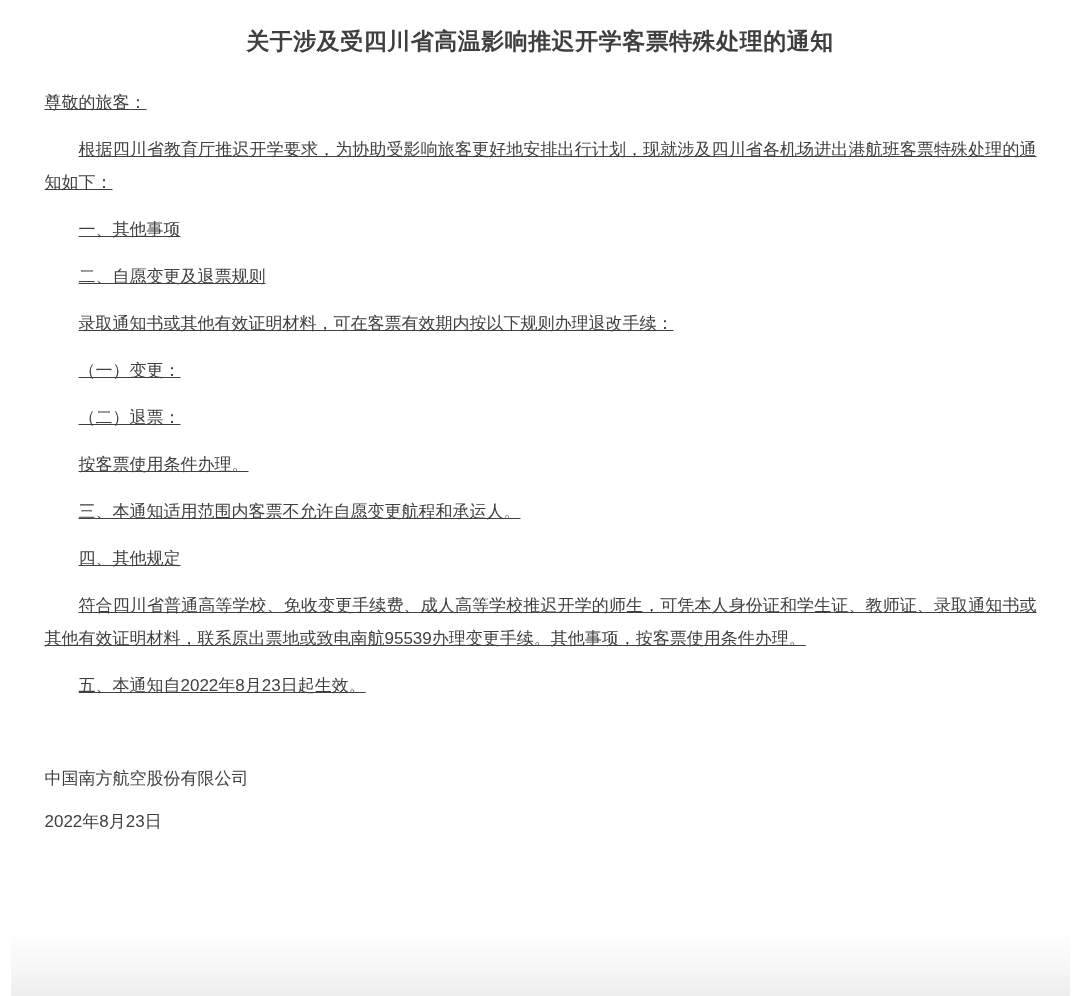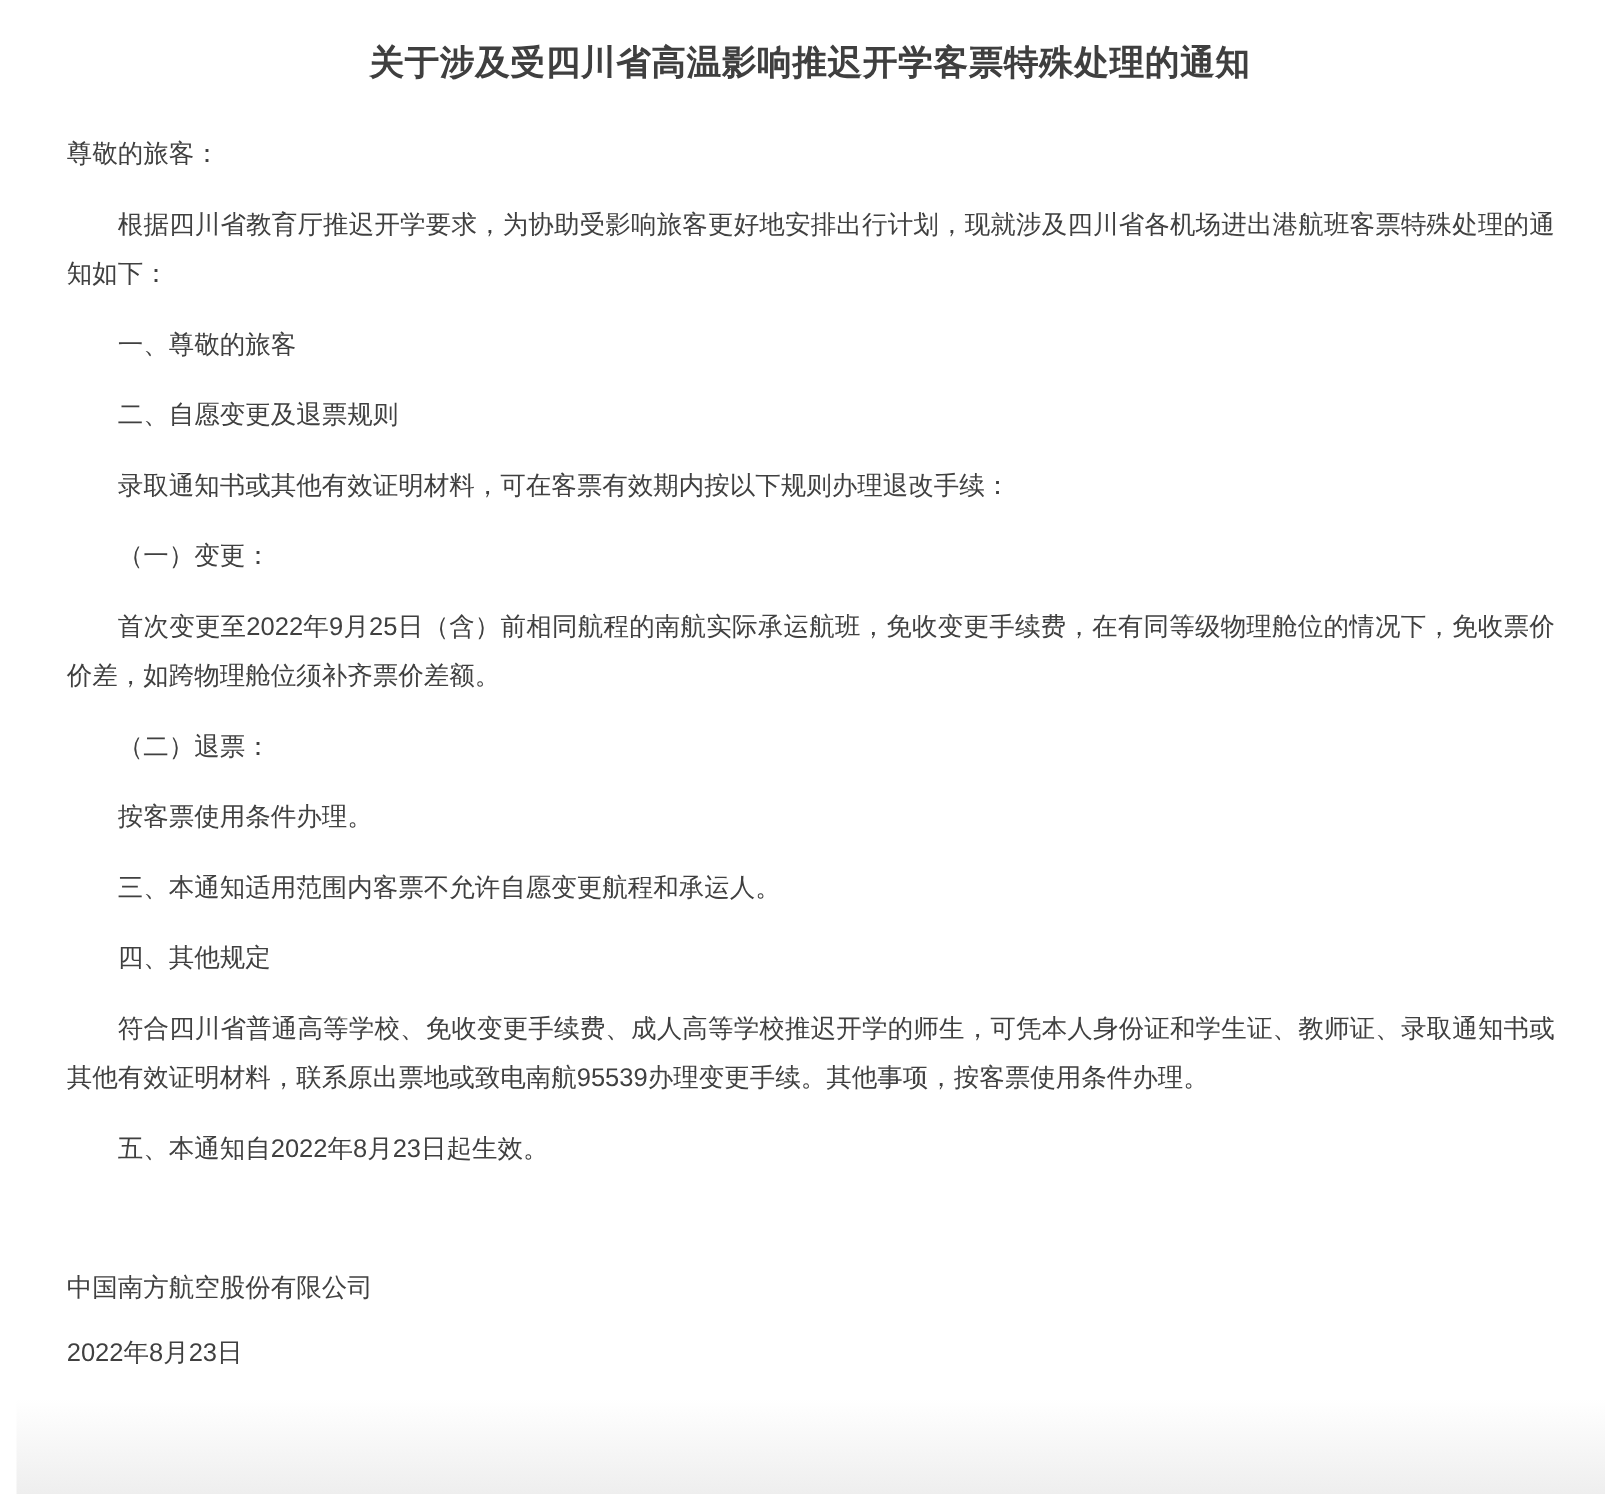--- a/index.html
+++ b/index.html
@@ -28,20 +28,21 @@
   }
   .content {
     margin-top: 30px;
     padding: 0 33px 0 34px;
     font-size: 17px;
     line-height: 33px;
     text-align: justify;
   }
   .para {
     margin: 14px 0 0 0;
+    text-decoration: underline;
   }
   .para:first-child {
     margin-top: 0;
   }
   .indent {
     text-indent: 2em;
   }
   .signature {
     margin-top: 60px;
     padding-right: 50px;
@@ -58,27 +59,26 @@
 <body>
 
 <div class="page">
   <div class="title">关于涉及受四川省高温影响推迟开学客票特殊处理的通知</div>
 
   <div class="content">
     <div class="para">尊敬的旅客：</div>
 
     <div class="para indent">根据四川省教育厅推迟开学要求，为协助受影响旅客更好地安排出行计划，现就涉及四川省各机场进出港航班客票特殊处理的通知如下：</div>
 
-    <div class="para indent">一、尊敬的旅客</div>
+    <div class="para indent">一、其他事项</div>
 
     <div class="para indent">二、自愿变更及退票规则</div>
     <div class="para indent">录取通知书或其他有效证明材料，可在客票有效期内按以下规则办理退改手续：</div>
 
     <div class="para indent">（一）变更：</div>
-    <div class="para indent">首次变更至2022年9月25日（含）前相同航程的南航实际承运航班，免收变更手续费，在有同等级物理舱位的情况下，免收票价价差，如跨物理舱位须补齐票价差额。</div>
 
     <div class="para indent">（二）退票：</div>
     <div class="para indent">按客票使用条件办理。</div>
 
     <div class="para indent">三、本通知适用范围内客票不允许自愿变更航程和承运人。</div>
 
     <div class="para indent">四、其他规定</div>
     <div class="para indent">符合四川省普通高等学校、免收变更手续费、成人高等学校推迟开学的师生，可凭本人身份证和学生证、教师证、录取通知书或其他有效证明材料，联系原出票地或致电南航95539办理变更手续。其他事项，按客票使用条件办理。</div>
 
     <div class="para indent">五、本通知自2022年8月23日起生效。</div>

